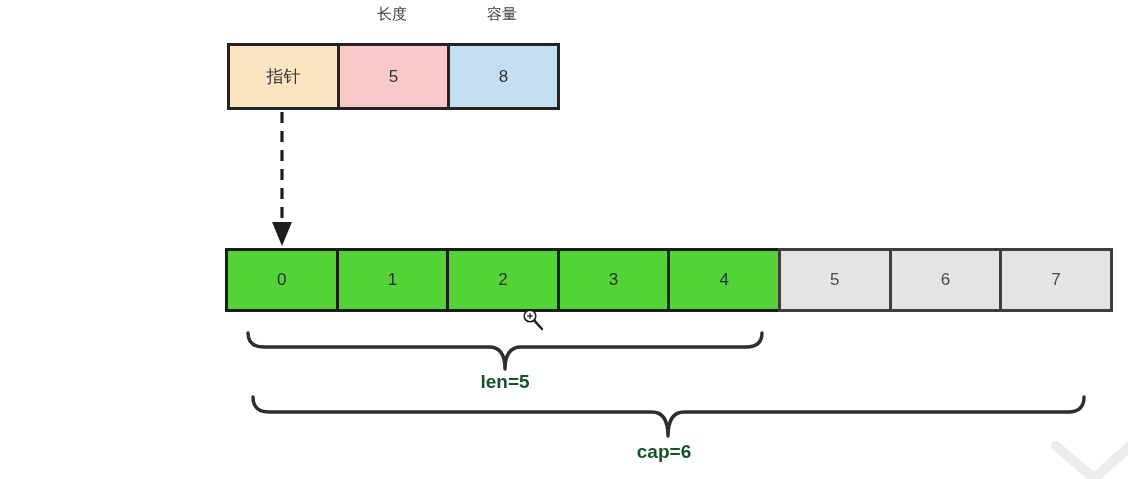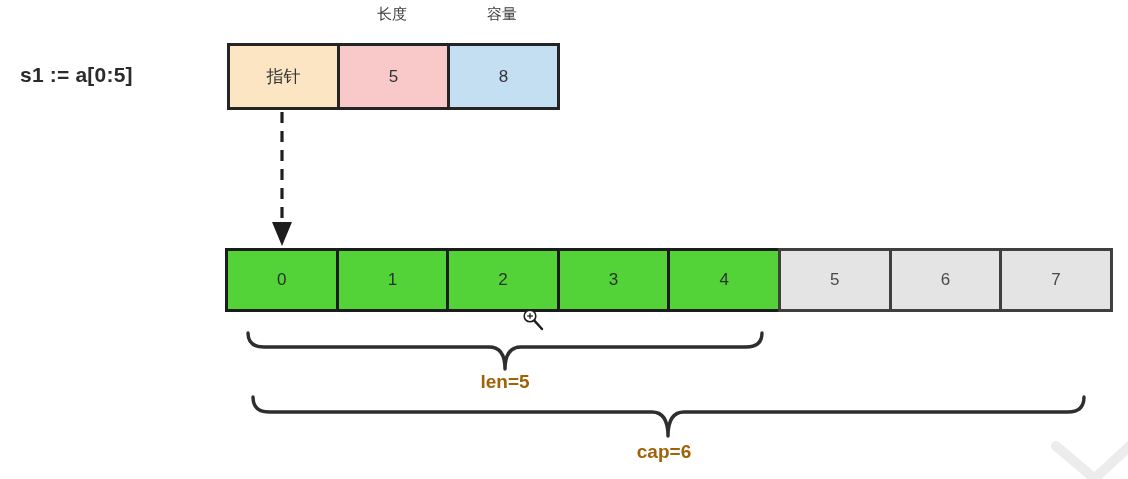--- a/index.html
+++ b/index.html
@@ -30,31 +30,30 @@
   .array-row{left:225px;top:248px;display:flex;}
   .acell{
     box-sizing:border-box;width:113.6px;height:64px;
     display:flex;align-items:center;justify-content:center;
     font-size:17px;
   }
   .acell + .acell{margin-left:-3px;}
   .acell.in-slice{background:#53d337;border:3px solid #1c1c1c;color:#26352a;}
   .acell.spare{background:#e4e4e4;border:3px solid #3f3f3f;color:#4a4a4a;}
   
-  .brace-text{font-size:19px;font-weight:600;color:#a16207;transform:translateX(-50%);}
+  .brace-text{font-size:19px;font-weight:600;color:#14532d;transform:translateX(-50%);}
   .brace-text.len{left:505px;top:371px;}
   .brace-text.cap{left:664px;top:441px;}
   svg.overlay{position:absolute;left:0;top:0;pointer-events:none;}
 </style>
 </head>
 <body>
 
 <div class="stage">
 
-  <div class="abs expr-label">s1 := a[0:5]</div>
 
   <div class="abs col-header len">长度</div>
   <div class="abs col-header cap">容量</div>
 
   <div class="abs slice-box">
     <div class="scell pointer">指针</div>
     <div class="scell length">5</div>
     <div class="scell capacity">8</div>
   </div>
 

